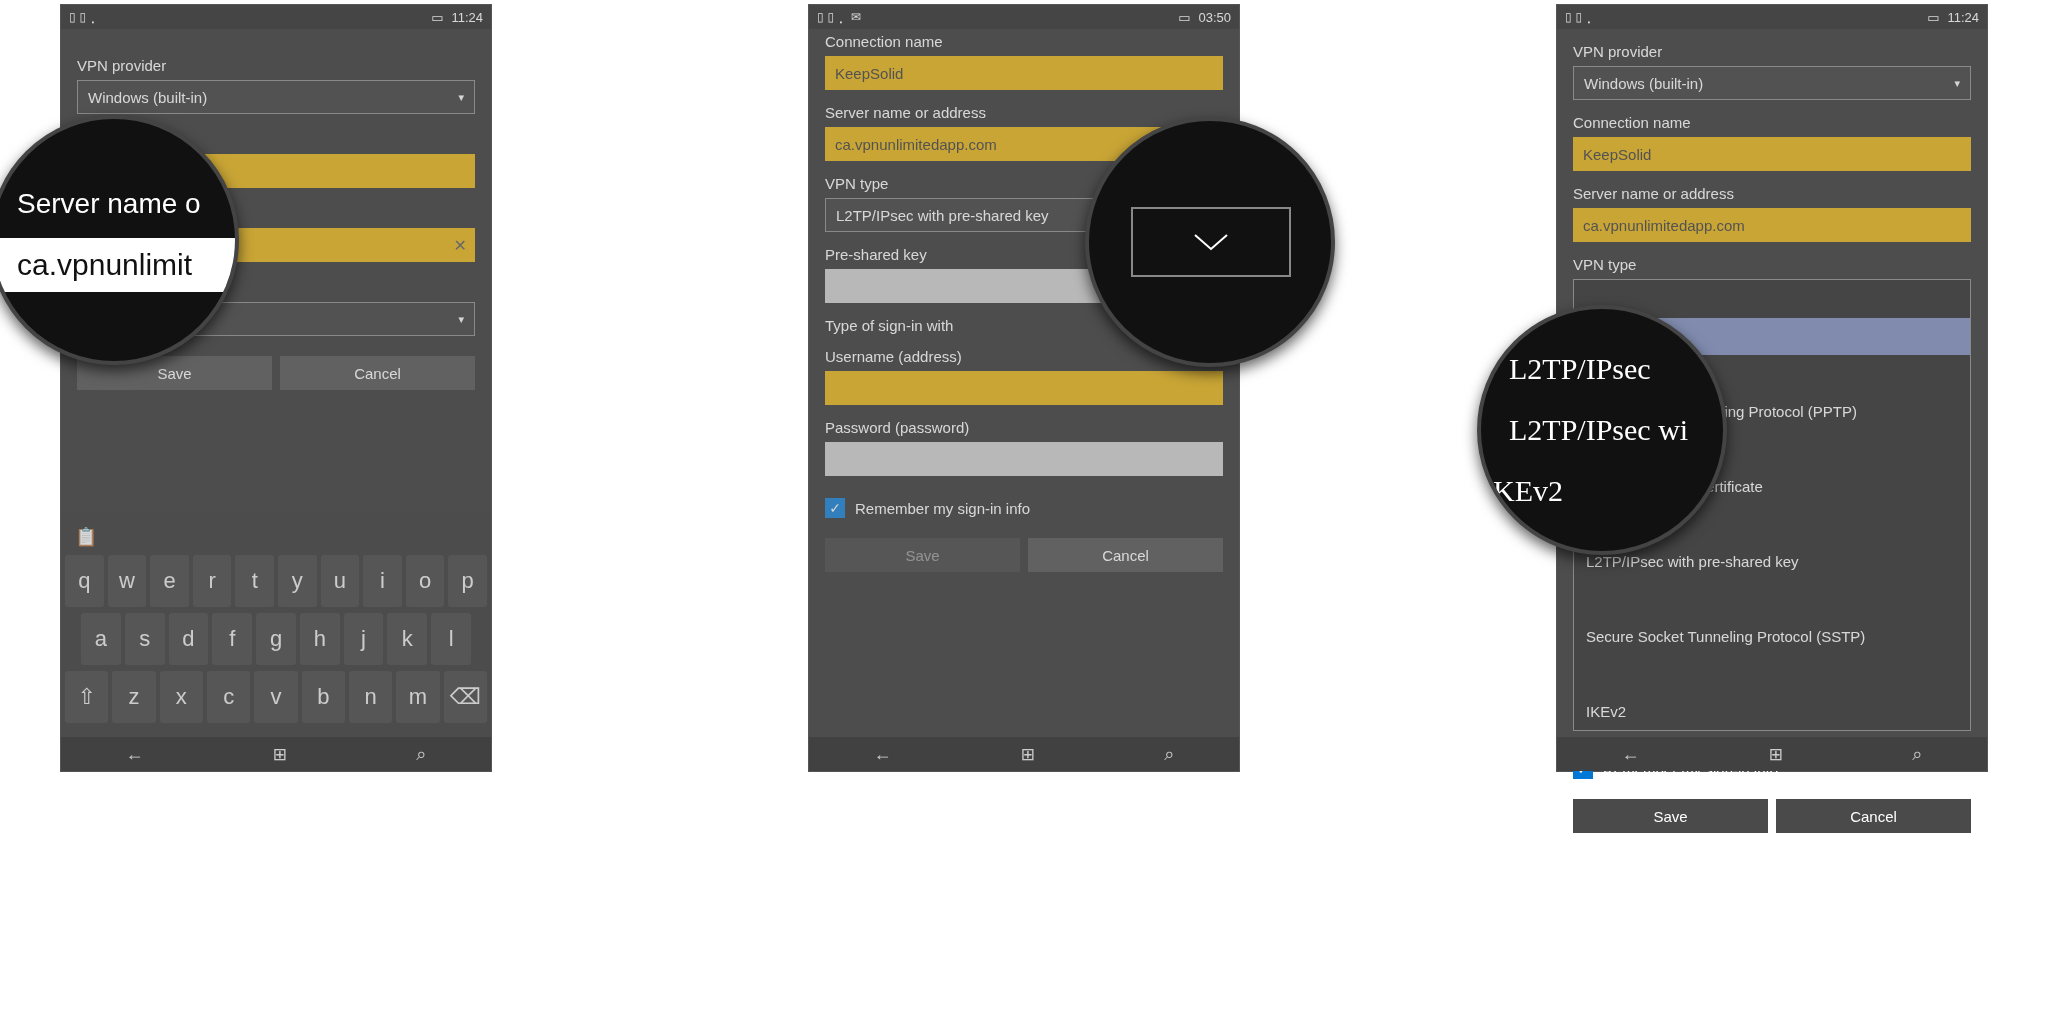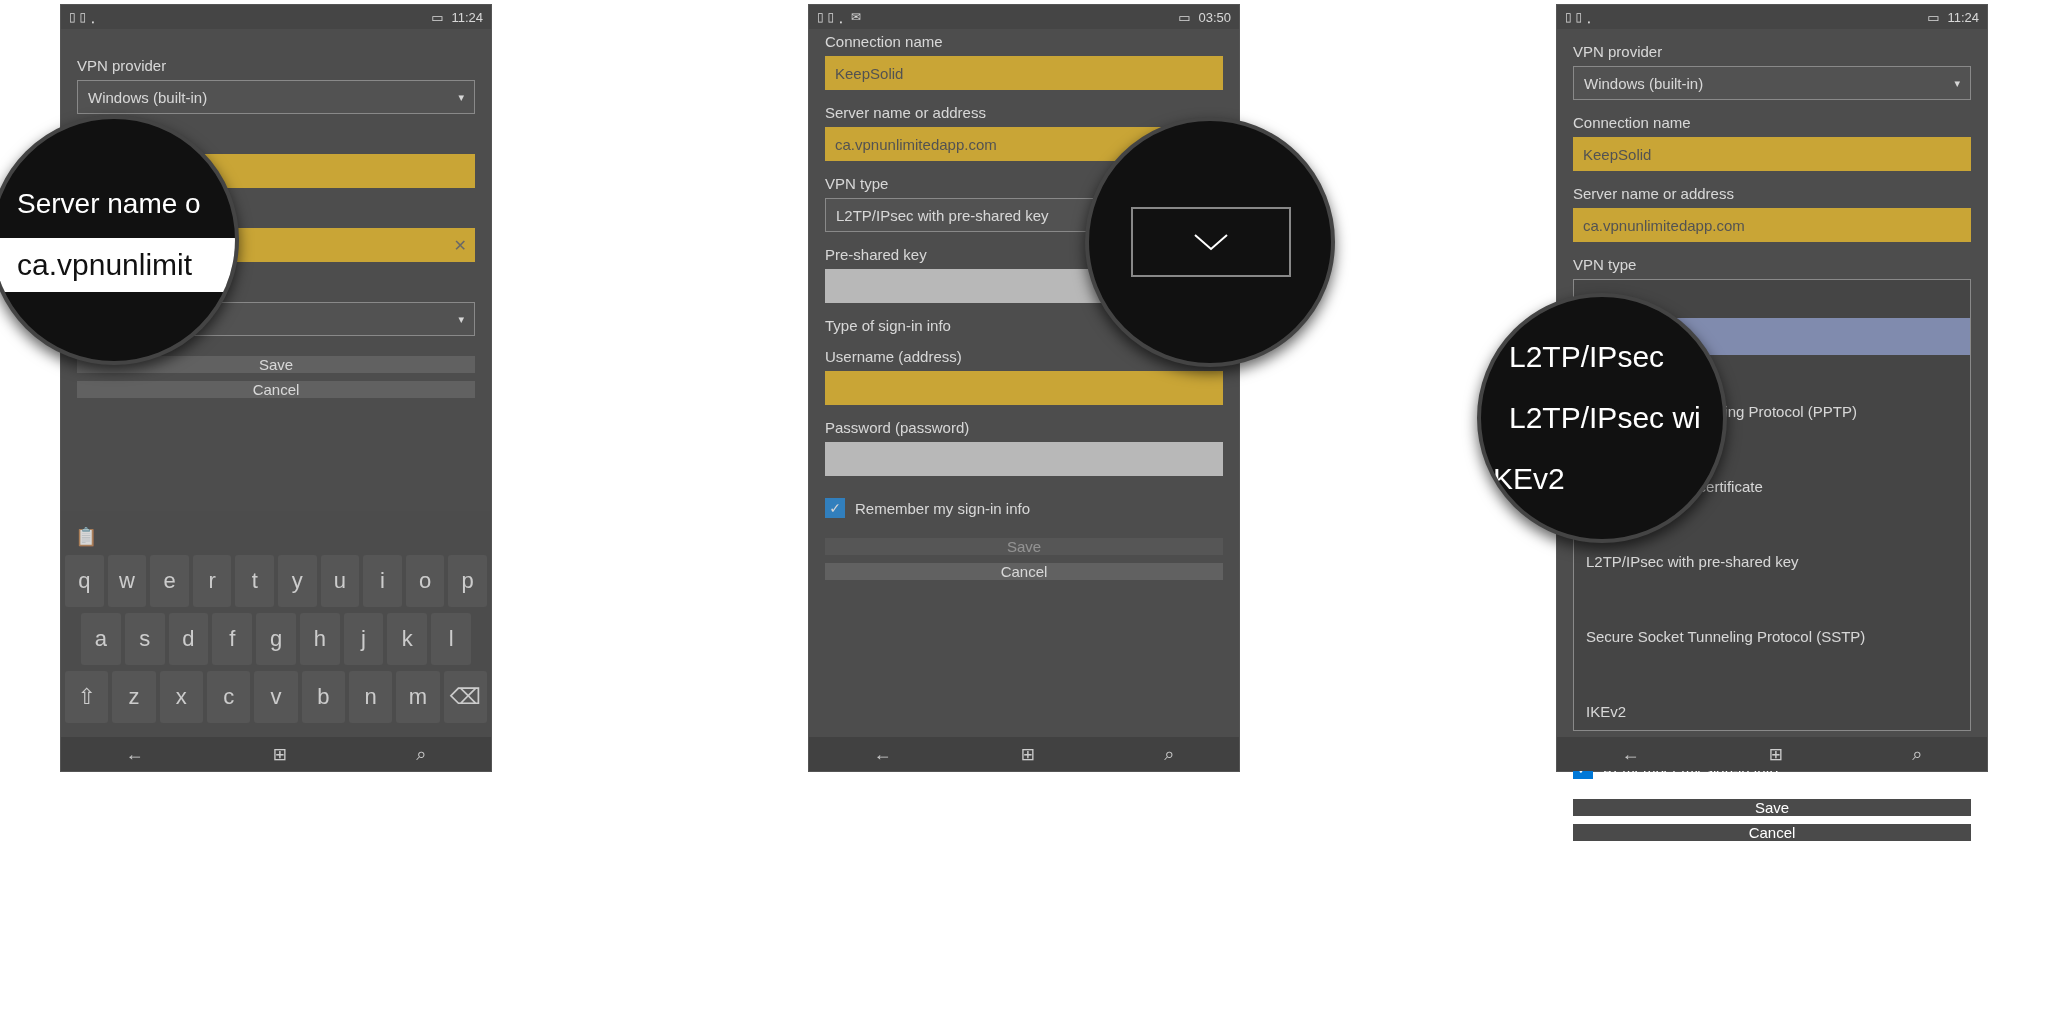--- a/index.html
+++ b/index.html
@@ -68,21 +68,20 @@
   .clear-x {
     position:absolute;
     right:8px;
     color:#555;
     font-size:16px;
   }
   .btn-row {
     display:flex;
     gap:8px;
     margin-top:20px;
-    flex-direction:column;
   }
   .btn {
     flex:1;
     height:34px;
     background:#4a4a4a;
     color:#fff;
     display:flex;
     align-items:center;
     justify-content:center;
     font-size:15px;
@@ -352,21 +351,21 @@
 
     <div class="label">VPN type</div>
     <div class="select">
       <span>L2TP/IPsec with pre-shared key</span>
         <span class="chev">▾</span>
     </div>
 
     <div class="label">Pre-shared key</div>
     <div class="field" style="background:#d0d0d0"></div>
 
-    <div class="label">Type of sign-in info</div>
+    <div class="label">Type of sign-in with</div>
 
     <div class="label">Username (address)</div>
     <div class="field"></div>
 
     <div class="label">Password (password)</div>
     <div class="field" style="background:#d0d0d0"></div>
 
     <div class="check-row">
       <div class="checkbox">✓</div>
       <span>Remember my sign-in info</span>
@@ -443,18 +442,18 @@
       <div class="btn">Cancel</div>
     </div>
   </div>
 
   <div class="navbar">
     <span>←</span>
     <span class="win-logo">⊞</span>
     <span>⌕</span>
   </div>
 
-  <div class="zoom zoom3" style="left:-80px; top:288px;">
+  <div class="zoom zoom3" style="left:-80px; top:300px;font-family:Liberation Serif, serif;">
     <div class="z-line">L2TP/IPsec</div>
     <div class="z-line">L2TP/IPsec wi</div>
     <div class="z-line" style="padding-left:12px;">KEv2</div>
   </div>
 </div>
 
 </body></html>

